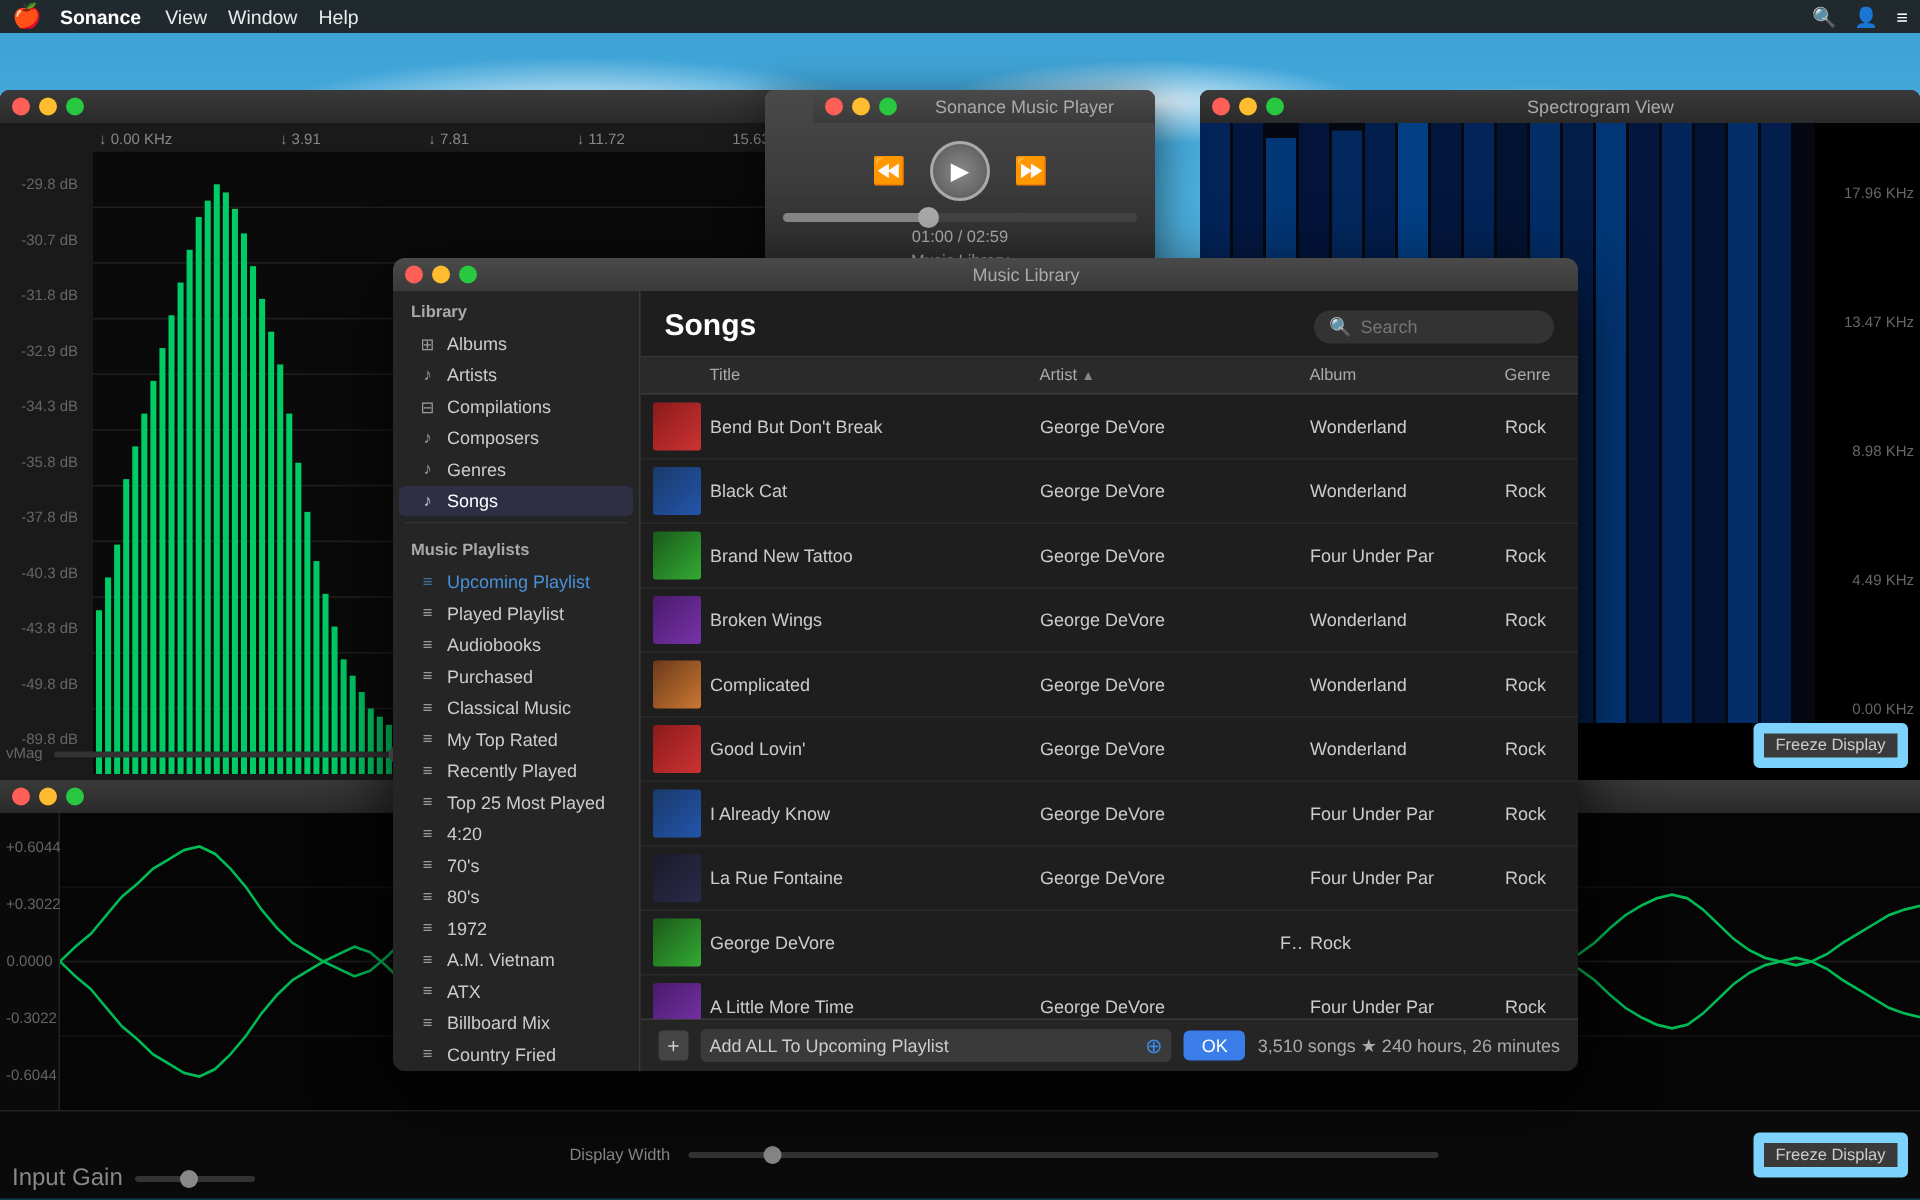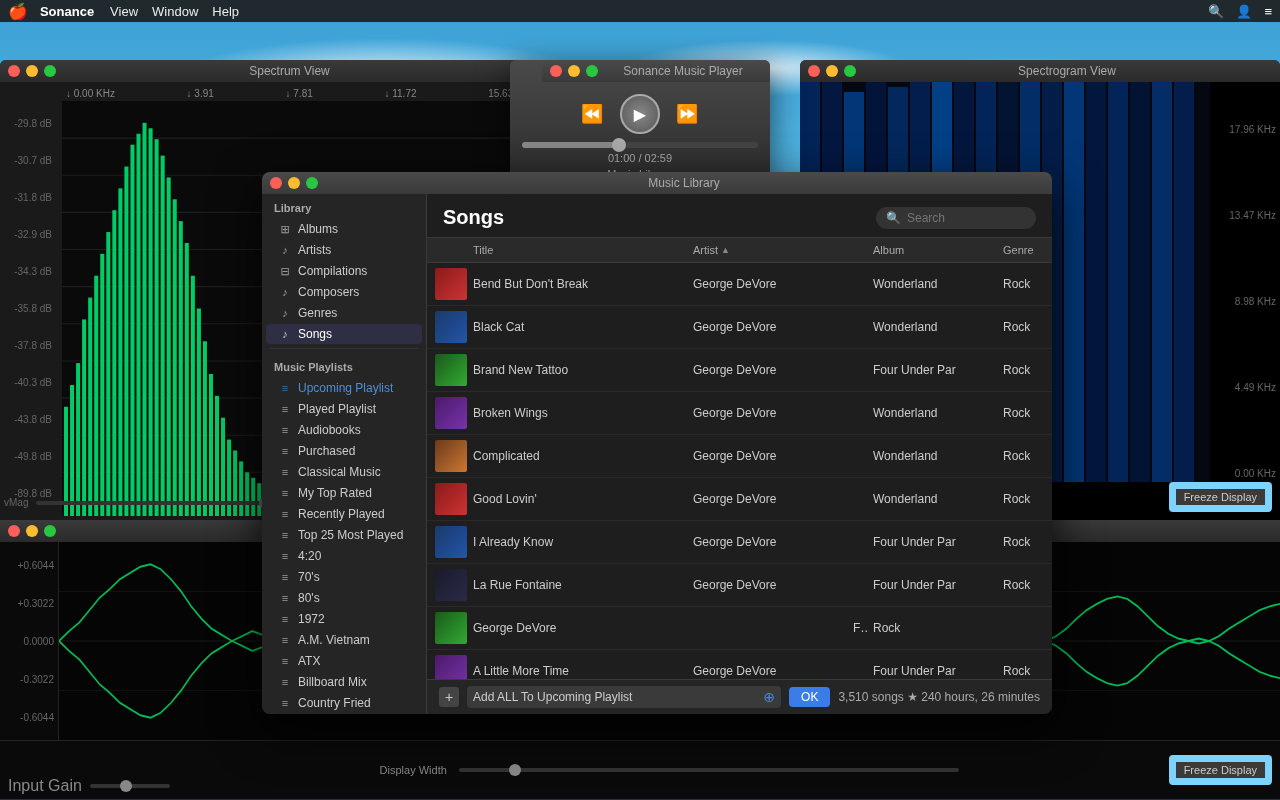--- a/index.html
+++ b/index.html
@@ -197,21 +197,21 @@
       padding: 0 8px;
       gap: 6px;
     }
     .waveform-content {
       height: calc(100% - 22px);
       position: relative;
       background: #0a0a0a;
       display: flex;
     }
     .waveform-labels {
-      width: 59px;
+      width: 40px;
       display: flex;
       flex-direction: column;
       justify-content: space-around;
       padding: 4px;
       border-right: 1px solid #222;
     }
     .waveform-label {
       color: #666;
       font-size: 10px;
       text-align: right;
@@ -623,21 +623,20 @@
 <div class="bg-scene">
   <div class="bg-clouds"></div>
   <div class="bg-ocean"></div>
 </div>
 
 <div class="spectrum-window">
   <div class="window-titlebar">
     <div class="window-btn btn-close"></div>
     <div class="window-btn btn-min"></div>
     <div class="window-btn btn-max"></div>
-    <span class="window-title">Spectrum View</span>
   </div>
   <div class="spectrum-content">
 
     <div class="spectrum-top-labels">
       <span>↓ 0.00 KHz</span>
       <span>↓ 3.91</span>
       <span>↓ 7.81</span>
       <span>↓ 11.72</span>
       <span>15.63 ↓</span>
     </div>

